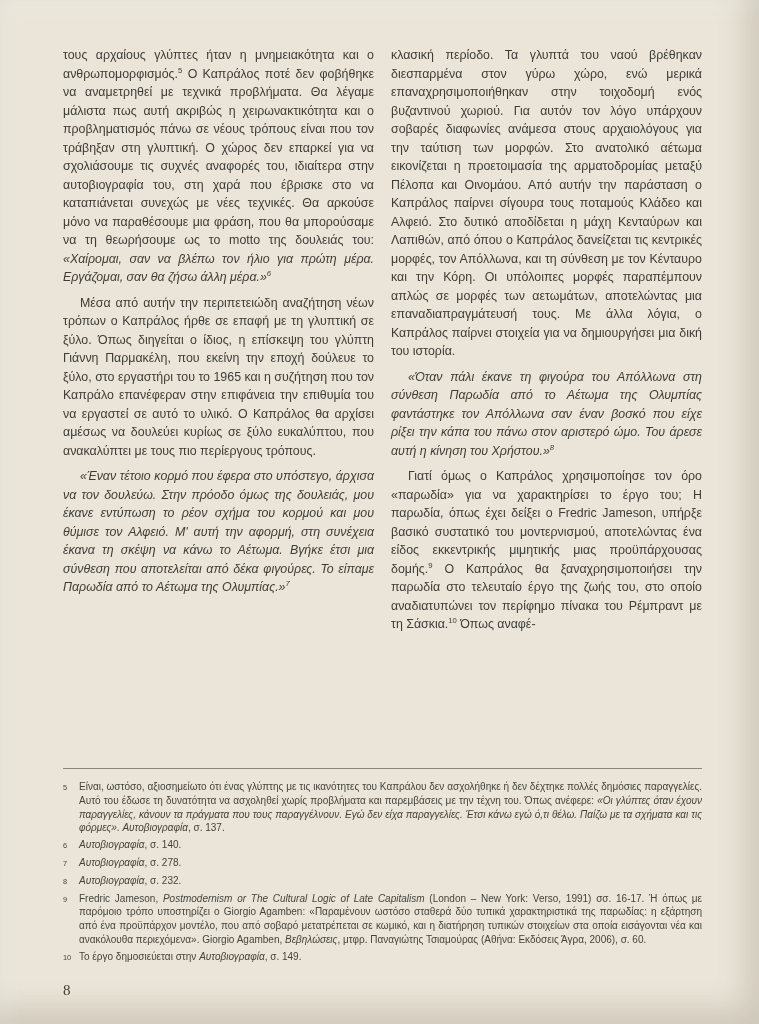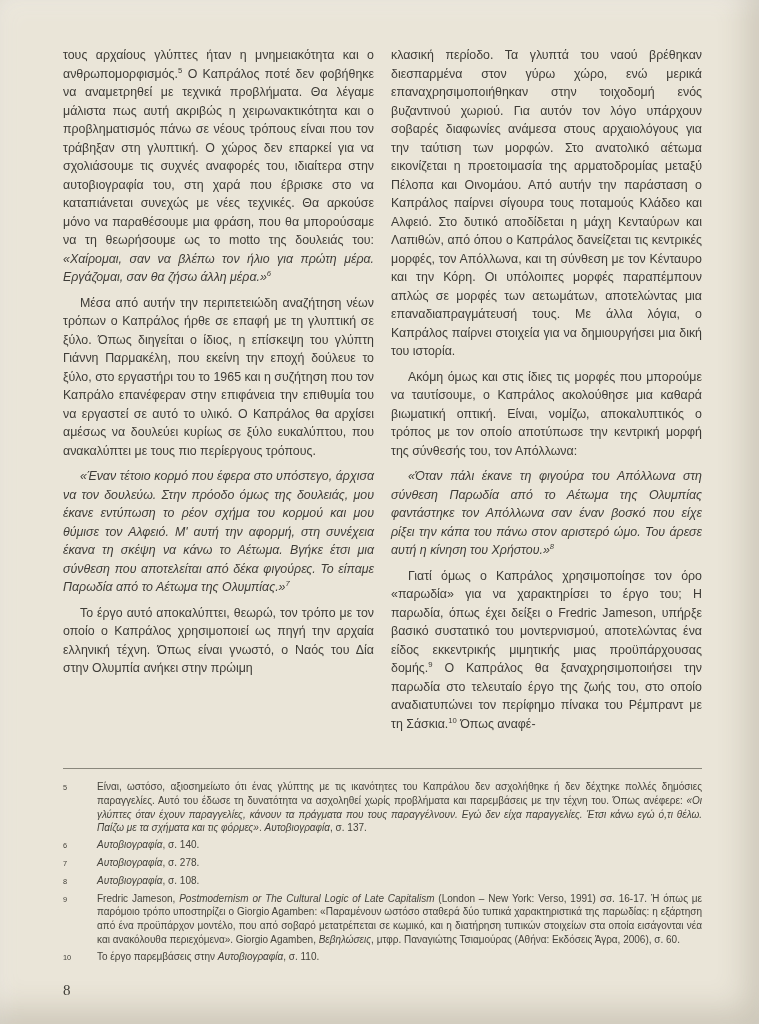--- a/index.html
+++ b/index.html
@@ -47,45 +47,43 @@
     font-size: 10px;
     line-height: 13.8px;
     color: #45433c;
   }
   .footnote { display: flex; margin-bottom: 3px; }
   .fn-num {
     flex: 0 0 16px;
     font-size: 7.4px;
     padding-top: 1px;
   }
-  .fn-text { flex: 1 1 auto; text-align: justify; min-width: 0; margin-left: 18px; }
+  .fn-text { flex: 1 1 auto; text-align: justify; min-width: 0; }
   .page-number {
     position: absolute;
     left: 63px;
     bottom: 25px;
     font-size: 15px;
     color: #3e3c37;
     font-family: "Liberation Serif", "DejaVu Serif", serif;
   }
 </style>
 </head>
 <body>
 
 <div class="page">
 
   <div class="body-columns">
     <div class="col">
         <p class="first"><span>τους αρχαίους γλύπτες ήταν η μνημειακότητα και ο ανθρωπομορφισμός.</span><sup>5</sup><span> Ο Καπράλος ποτέ δεν φοβήθηκε να αναμετρηθεί με τεχνικά προβλήματα. Θα λέγαμε μάλιστα πως αυτή ακριβώς η χειρωνακτικότητα και ο προβληματισμός πάνω σε νέους τρόπους είναι που τον τράβηξαν στη γλυπτική. Ο χώρος δεν επαρκεί για να σχολιάσουμε τις συχνές αναφορές του, ιδιαίτερα στην αυτοβιογραφία του, στη χαρά που έβρισκε στο να καταπιάνεται συνεχώς με νέες τεχνικές. Θα αρκούσε μόνο να παραθέσουμε μια φράση, που θα μπορούσαμε να τη θεωρήσουμε ως το motto της δουλειάς του: </span><span class="italic">«Χαίρομαι, σαν να βλέπω τον ήλιο για πρώτη μέρα. Εργάζομαι, σαν θα ζήσω άλλη μέρα.»</span><sup class="italic">6</sup></p>
         <p><span>Μέσα από αυτήν την περιπετειώδη αναζήτηση νέων τρόπων ο Καπράλος ήρθε σε επαφή με τη γλυπτική σε ξύλο. Όπως διηγείται ο ίδιος, η επίσκεψη του γλύπτη Γιάννη Παρμακέλη, που εκείνη την εποχή δούλευε το ξύλο, στο εργαστήρι του το 1965 και η συζήτηση που τον Καπράλο επανέφεραν στην επιφάνεια την επιθυμία του να εργαστεί σε αυτό το υλικό. Ο Καπράλος θα αρχίσει αμέσως να δουλεύει κυρίως σε ξύλο ευκαλύπτου, που ανακαλύπτει με τους πιο περίεργους τρόπους.</span></p>
         <p><span class="italic">«Έναν τέτοιο κορμό που έφερα στο υπόστεγο, άρχισα να τον δουλεύω. Στην πρόοδο όμως της δουλειάς, μου έκανε εντύπωση το ρέον σχήμα του κορμού και μου θύμισε τον Αλφειό. Μ' αυτή την αφορμή, στη συνέχεια έκανα τη σκέψη να κάνω το Αέτωμα. Βγήκε έτσι μια σύνθεση που αποτελείται από δέκα φιγούρες. Το είπαμε Παρωδία από το Αέτωμα της Ολυμπίας.»</span><sup class="italic">7</sup></p>
-        <p><span>Το έργο αυτό αποκαλύπτει, θεωρώ, τον τρόπο με τον οποίο ο Καπράλος χρησιμοποιεί ως πηγή την αρχαία ελληνική τέχνη. Όπως είναι γνωστό, ο Ναός του Δία στην Ολυμπία ανήκει στην πρώιμη</span></p>
       </div>
     <div class="col">
         <p class="first"><span>κλασική περίοδο. Τα γλυπτά του ναού βρέθηκαν διεσπαρμένα στον γύρω χώρο, ενώ μερικά επαναχρησιμοποιήθηκαν στην τοιχοδομή ενός βυζαντινού χωριού. Για αυτόν τον λόγο υπάρχουν σοβαρές διαφωνίες ανάμεσα στους αρχαιολόγους για την ταύτιση των μορφών. Στο ανατολικό αέτωμα εικονίζεται η προετοιμασία της αρματοδρομίας μεταξύ Πέλοπα και Οινομάου. Από αυτήν την παράσταση ο Καπράλος παίρνει σίγουρα τους ποταμούς Κλάδεο και Αλφειό. Στο δυτικό αποδίδεται η μάχη Κενταύρων και Λαπιθών, από όπου ο Καπράλος δανείζεται τις κεντρικές μορφές, τον Απόλλωνα, και τη σύνθεση με τον Κένταυρο και την Κόρη. Οι υπόλοιπες μορφές παραπέμπουν απλώς σε μορφές των αετωμάτων, αποτελώντας μια επαναδιαπραγμάτευσή τους. Με άλλα λόγια, ο Καπράλος παίρνει στοιχεία για να δημιουργήσει μια δική του ιστορία.</span></p>
-        <p><span>Ακόμη όμως και στις ίδιες τις μορφές που μπορούμε να ταυτίσουμε, ο Καπράλος ακολούθησε μια καθαρά βιωματική οπτική. Είναι, νομίζω, αποκαλυπτικός ο τρόπος με τον οποίο αποτύπωσε την κεντρική μορφή της σύνθεσής του, τον Απόλλωνα:</span></p>
         <p><span class="italic">«Όταν πάλι έκανε τη φιγούρα του Απόλλωνα στη σύνθεση Παρωδία από το Αέτωμα της Ολυμπίας φαντάστηκε τον Απόλλωνα σαν έναν βοσκό που είχε ρίξει την κάπα του πάνω στον αριστερό ώμο. Του άρεσε αυτή η κίνηση του Χρήστου.»</span><sup class="italic">8</sup></p>
         <p><span>Γιατί όμως ο Καπράλος χρησιμοποίησε τον όρο «παρωδία» για να χαρακτηρίσει το έργο του; Η παρωδία, όπως έχει δείξει ο Fredric Jameson, υπήρξε βασικό συστατικό του μοντερνισμού, αποτελώντας ένα είδος εκκεντρικής μιμητικής μιας προϋπάρχουσας δομής.</span><sup>9</sup><span> Ο Καπράλος θα ξαναχρησιμοποιήσει την παρωδία στο τελευταίο έργο της ζωής του, στο οποίο αναδιατυπώνει τον περίφημο πίνακα του Ρέμπραντ με τη Σάσκια.</span><sup>10</sup><span> Όπως αναφέ-</span></p>
       </div>
   </div>
 
   <hr class="footnote-sep">
 
   <div class="footnotes">
       <div class="footnote">
         <span class="fn-num">5</span>
@@ -94,27 +92,27 @@
       <div class="footnote">
         <span class="fn-num">6</span>
         <span class="fn-text"><span class="italic">Αυτοβιογραφία</span><span>, σ. 140.</span></span>
       </div>
       <div class="footnote">
         <span class="fn-num">7</span>
         <span class="fn-text"><span class="italic">Αυτοβιογραφία</span><span>, σ. 278.</span></span>
       </div>
       <div class="footnote">
         <span class="fn-num">8</span>
-        <span class="fn-text"><span class="italic">Αυτοβιογραφία</span><span>, σ. 108.</span></span>
+        <span class="fn-text"><span class="italic">Αυτοβιογραφία</span><span>, σ. 232.</span></span>
       </div>
       <div class="footnote">
         <span class="fn-num">9</span>
         <span class="fn-text"><span>Fredric Jameson, </span><span class="italic">Postmodernism or The Cultural Logic of Late Capitalism</span><span> (London – New York: Verso, 1991) σσ. 16-17. Ή όπως με παρόμοιο τρόπο υποστηρίζει ο Giorgio Agamben: «Παραμένουν ωστόσο σταθερά δύο τυπικά χαρακτηριστικά της παρωδίας: η εξάρτηση από ένα προϋπάρχον μοντέλο, που από σοβαρό μετατρέπεται σε κωμικό, και η διατήρηση τυπικών στοιχείων στα οποία εισάγονται νέα και ανακόλουθα περιεχόμενα». Giorgio Agamben, </span><span class="italic">Βεβηλώσεις</span><span>, μτφρ. Παναγιώτης Τσιαμούρας (Αθήνα: Εκδόσεις Άγρα, 2006), σ. 60.</span></span>
       </div>
       <div class="footnote">
         <span class="fn-num">10</span>
-        <span class="fn-text"><span>Το έργο παρεμβάσεις στην </span><span class="italic">Αυτοβιογραφία</span><span>, σ. 110.</span></span>
+        <span class="fn-text"><span>Το έργο δημοσιεύεται στην </span><span class="italic">Αυτοβιογραφία</span><span>, σ. 149.</span></span>
       </div>
     </div>
 
   <div class="page-number">8</div>
 
 </div>
 
 </body></html>

